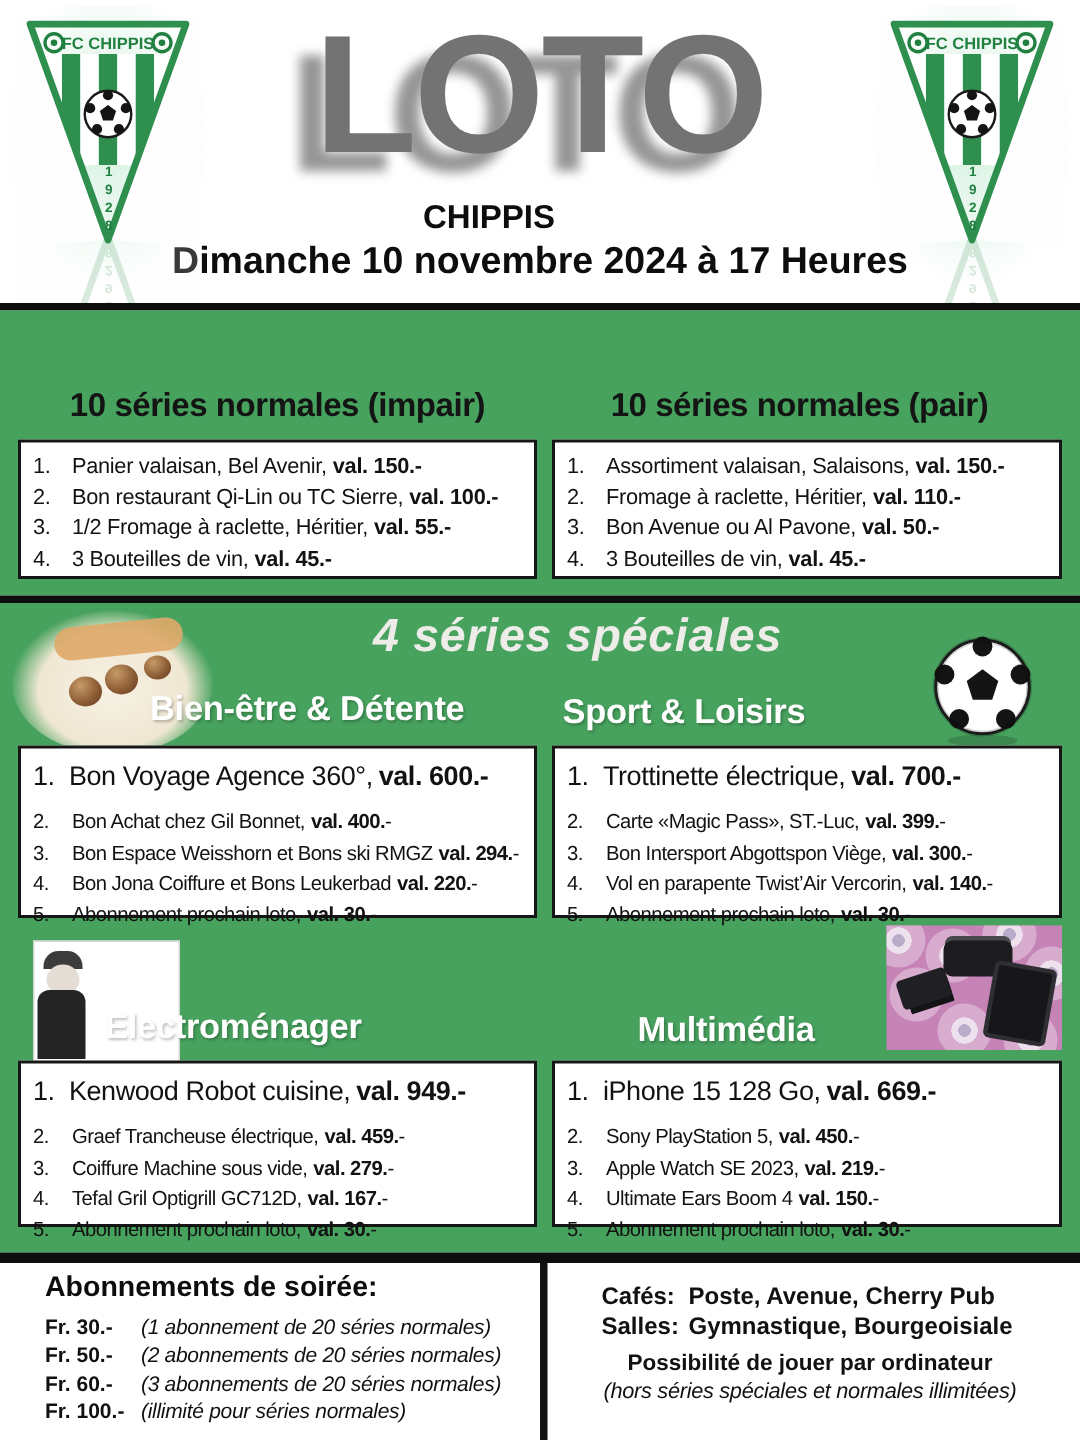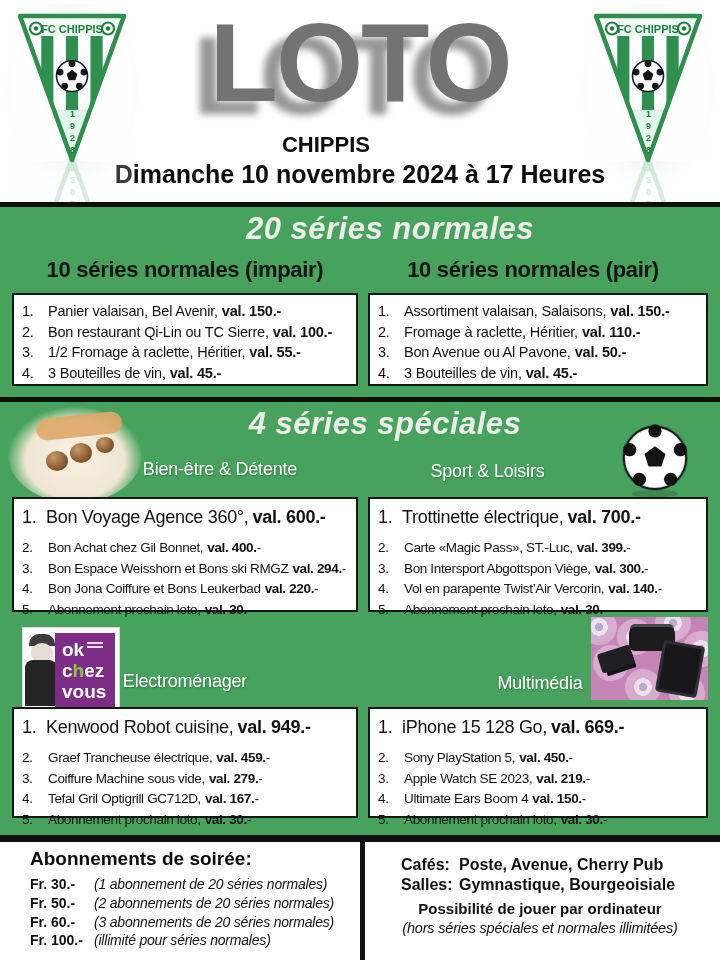--- a/index.html
+++ b/index.html
@@ -23,21 +23,21 @@
   .pennant.reflect{top:142px;transform:scaleY(-1);opacity:0.18;}
   .pennant-year{position:absolute;left:50%;top:97px;transform:translateX(-50%);
     writing-mode:vertical-rl;text-orientation:upright;font-size:9px;font-weight:bold;
     color:#1f8040;letter-spacing:2px;line-height:1;}
   
   .bar{position:absolute;left:0;width:720px;background:#0e0e0e;}
   .green{position:absolute;left:0;width:720px;background:#47a25e;}
   .big-head{position:absolute;text-align:center;font-style:italic;font-weight:bold;
     font-size:31px;color:#edecе8;color:#edece8;letter-spacing:0.5px;}
   .col-head{position:absolute;text-align:center;font-weight:bold;font-size:22px;color:#141414;letter-spacing:-0.3px;}
-  .sub-head{position:absolute;text-align:center;font-weight:normal;font-size:18px;color:#ffffff;
+  .sub-head{position:absolute;text-align:left;font-weight:bold;font-size:23px;color:#ffffff;
     text-shadow:1px 1px 2px rgba(0,0,0,0.25);letter-spacing:-0.2px;}
   
   .wbox{position:absolute;background:#fff;border:2px solid #161616;box-sizing:border-box;padding:6px 8px;}
   .row{display:flex;color:#121212;}
   .num{flex:none;width:26px;}
   .itm{flex:1;}
   .g1row{font-size:14.5px;line-height:20.5px;letter-spacing:-0.2px;}
   .feat{font-size:18px;line-height:24px;margin-bottom:9px;letter-spacing:-0.3px;}
   .feat .num{width:24px;}
   .sp-item{font-size:13.5px;line-height:20.5px;letter-spacing:-0.35px;}
@@ -209,21 +209,20 @@
           <circle cx="60" cy="64" r="15.5" fill="#ffffff" stroke="#1a1a1a" stroke-width="1.6"></circle>
           <polygon points="60,58 54.6,62 56.7,68.3 63.3,68.3 65.4,62" fill="#141414"></polygon>
         </g>
       </svg>
       <div class="pennant-year">1928</div>
     </div>
   </div>
 
   <div class="bar" style="top:202px;height:5px;"></div>
   <div class="green" style="top:207px;height:190px;"></div>
-  <div class="big-head" style="top:211px;left:60px;width:660px;">20 séries normales</div>
   <div class="col-head" style="top:257px;left:10px;width:350px;">10 séries normales (impair)</div>
   <div class="col-head" style="top:257px;left:368px;width:330px;">10 séries normales (pair)</div>
 
   <div class="wbox" style="left:12px;top:293px;width:346px;height:93px;">
     <div class="row g1row">
       <span class="num">1.</span>
       <span class="itm"><span>Panier valaisan, Bel Avenir,</span><b class="val">val. 150.-</b><span class="suf"></span></span>
     </div>
     <div class="row g1row">
       <span class="num">2.</span>
@@ -331,31 +330,20 @@
       <span class="itm"><span>Abonnement prochain loto,</span><b class="val">val. 30.</b><span class="suf">-</span></span>
     </div>
   </div>
 
   <div class="oklogo">
     <div class="ok-man">
       <div class="cap"></div>
       <div class="face"></div>
       <div class="bodyy"></div>
     </div>
-    <div class="ok-purple">
-      <div class="okline1">
-          <span>ok</span>
-          <span class="ok-tiny">
-            <i></i>
-            <i></i>
-          </span>
-        </div>
-      <div class="okline2"><span>c</span><span class="ok-h">h</span><span>ez</span></div>
-      <div class="okline3">vous</div>
-    </div>
   </div>
 
   <div class="mm-img">
     <div class="cd" style="left:-10px;top:-8px;"></div>
     <div class="cd" style="left:26px;top:2px;"></div>
     <div class="cd" style="left:64px;top:-12px;"></div>
     <div class="cd" style="left:92px;top:14px;"></div>
     <div class="cd" style="left:2px;top:28px;"></div>
     <div class="cd" style="left:34px;top:52px;"></div>
     <div class="cd" style="left:78px;top:58px;"></div>

